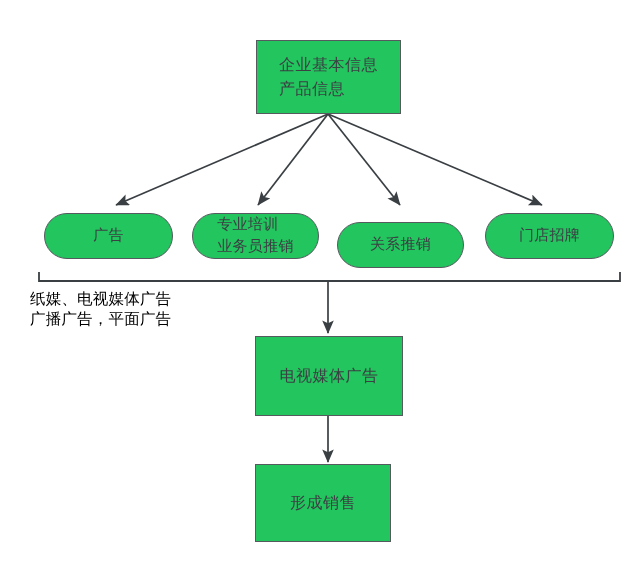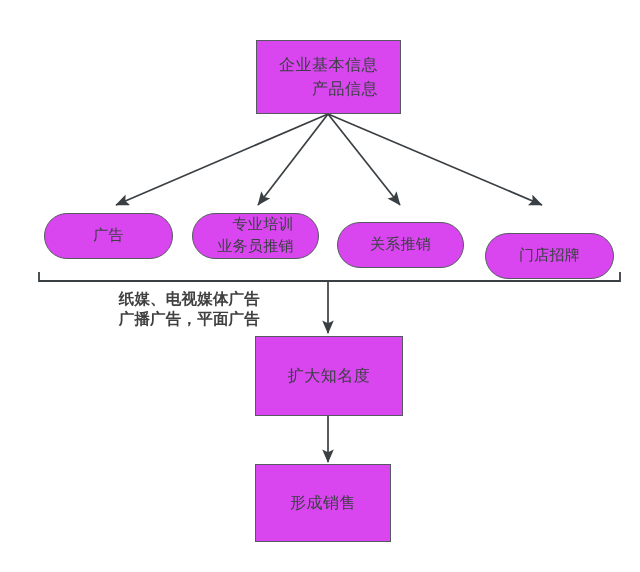--- a/index.html
+++ b/index.html
@@ -26,47 +26,47 @@
     position: absolute;
     left: 0;
     top: 0;
     width: 640px;
     height: 572px;
     display: block;
   }
   .node-box {
     position: absolute;
     box-sizing: border-box;
-    background: #d946ef;
+    background: #22c55e;
     border: 1.6px solid #555a5e;
     display: flex;
     align-items: center;
     justify-content: center;
-    text-align: right;
+    text-align: left;
     color: #3b4043;
     font-size: 16px;
     line-height: 1.5;
     letter-spacing: 0.5px;
     white-space: pre-line;
   }
   .node-box.rounded {
     border-radius: 24px;
     font-size: 15px;
     line-height: 1.45;
     letter-spacing: 0.3px;
   }
   .annotation {
     position: absolute;
-    color: #404040;
-    font-weight: bold;
+    color: #000000;
+    font-weight: normal;
     font-size: 15.5px;
     line-height: 1.32;
     letter-spacing: 0.2px;
     white-space: pre-line;
-    text-align: right;
+    text-align: left;
   }
 </style>
 </head>
 <body>
 
 <div id="diagram-root">
 
   <svg id="diagram-canvas" viewBox="0 0 640 572">
     <defs>
       <marker id="arrowhead" markerWidth="9" markerHeight="9" refX="7.6" refY="3.4" orient="auto" markerUnits="strokeWidth">
@@ -92,22 +92,22 @@
   <div class="node-box" style="left:256px; top:40px; width:145px; height:74px;">企业基本信息
 产品信息</div>
 
   <div class="node-box rounded" style="left:44px; top:213px; width:129px; height:46px;">广告</div>
 
   <div class="node-box rounded" style="left:192px; top:213px; width:127px; height:46px;">专业培训
 业务员推销</div>
 
   <div class="node-box rounded" style="left:337px; top:213px; width:127px; height:46px;margin-top:9px;">关系推销</div>
 
-  <div class="node-box rounded" style="left:485px; top:213px; width:129px; height:46px;margin-top:20px;">门店招牌</div>
+  <div class="node-box rounded" style="left:485px; top:213px; width:129px; height:46px;">门店招牌</div>
 
   <div class="annotation" style="left:30px; top:289px; width:230px;">纸媒、电视媒体广告
 广播广告，平面广告</div>
 
-  <div class="node-box" style="left:255px; top:336px; width:148px; height:80px;">扩大知名度</div>
+  <div class="node-box" style="left:255px; top:336px; width:148px; height:80px;">电视媒体广告</div>
 
   <div class="node-box" style="left:255px; top:464px; width:136px; height:78px;">形成销售</div>
 
 </div>
 
 </body></html>

